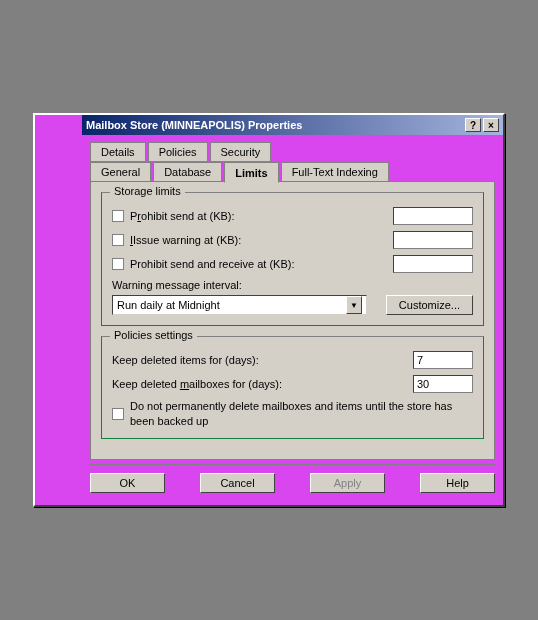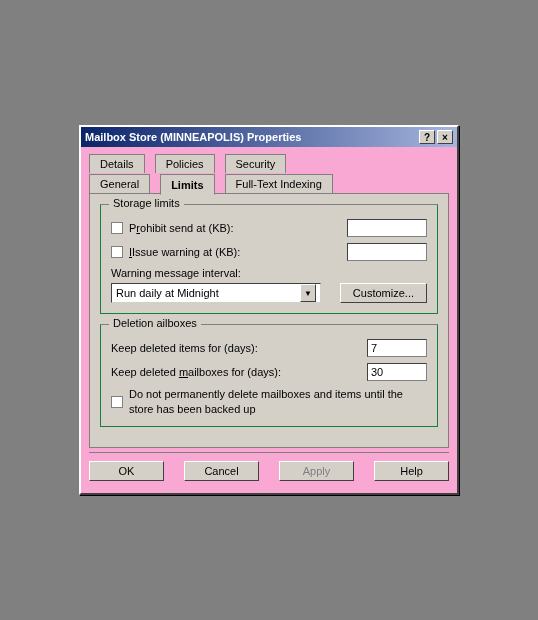--- a/index.html
+++ b/index.html
@@ -7,26 +7,27 @@
       background: #808080;
       display: flex;
       justify-content: center;
       align-items: center;
       width: 538px;
       height: 620px;
       font-family: 'Tahoma', 'MS Sans Serif', Arial, sans-serif;
       font-size: 11px;
     }
     .dialog {
-      background: #f9a8d4;
+      background: #d946ef;
       border: 2px solid #ffffff;
       border-right-color: #404040;
       border-bottom-color: #404040;
-      width: 380px;
+      width: 472px;
       box-shadow: 1px 1px 0 #000;
+      padding-left: 47px;
     }
     .title-bar {
       background: linear-gradient(to right, #0a246a, #a6b5de);
       color: white;
       padding: 3px 4px;
       display: flex;
       justify-content: space-between;
       align-items: center;
       font-size: 11px;
       font-weight: bold;
@@ -72,21 +73,21 @@
     .tab.active {
       background: #d4d0c8;
       border-color: #808080;
       border-bottom: 1px solid #d4d0c8;
       font-weight: bold;
       z-index: 2;
       padding-top: 4px;
     }
     .tab-row-1, .tab-row-2 {
       display: flex;
-      gap: 10px;
+      gap: 2px;
       margin-bottom: 0;
     }
     .tab-row-1 { margin-bottom: 1px; }
     .tabs-wrapper {
       margin-bottom: -1px;
     }
     .tab-panel {
       background: #d4d0c8;
       border: 1px solid #808080;
       padding: 10px;
@@ -247,20 +248,21 @@
   <div class="dialog-body">
 
     <div class="tabs-wrapper">
       <div class="tab-row tab-row-1">
         <div class="tab">Details</div>
         <div class="tab">Policies</div>
         <div class="tab">Security</div>
       </div>
       <div class="tab-row tab-row-2">
         <div class="tab">General</div>
+        <div class="tab">Database</div>
         <div class="tab active">Limits</div>
         <div class="tab">Full-Text Indexing</div>
       </div>
     </div>
 
     <div class="tab-panel">
 
       <div class="group-box">
         <span class="group-label">Storage limits</span>
 
@@ -269,35 +271,40 @@
           <span class="field-label">P<span class="underline">r</span>ohibit send at (KB):</span>
           <input type="text" class="text-input" value="" style="">
         </div>
 
         <div class="field-row">
           <div class="checkbox"></div>
           <span class="field-label"><span class="underline">I</span><span style="display:inline">Issue warning at (KB):</span></span>
           <input type="text" class="text-input" value="" style="">
         </div>
 
+        <div class="field-row">
+          <div class="checkbox"></div>
+          <span class="field-label">Prohibit send and receive at (KB):</span>
+          <input type="text" class="text-input" value="" style="">
+        </div>
 
         <div class="warning-row">
           <span>Warning message interval:</span>
         </div>
         <div class="dropdown-row">
           <div class="dropdown">
             <span>Run daily at Midnight</span>
             <div class="dropdown-arrow">▼</div>
           </div>
           <button class="btn btn-customize">Customize...</button>
         </div>
       </div>
 
       <div class="group-box">
-        <span class="group-label">Deletion ailboxes</span>
+        <span class="group-label">Policies settings</span>
 
         <div class="deletion-row">
           <span class="deletion-label">Keep deleted items for (days):</span>
           <input type="text" class="deletion-input" value="7" style="">
         </div>
 
         <div class="deletion-row">
           <span class="deletion-label">Keep deleted <span class="underline">m</span>ailboxes for (days):</span>
           <input type="text" class="deletion-input" value="30" style="">
         </div>

